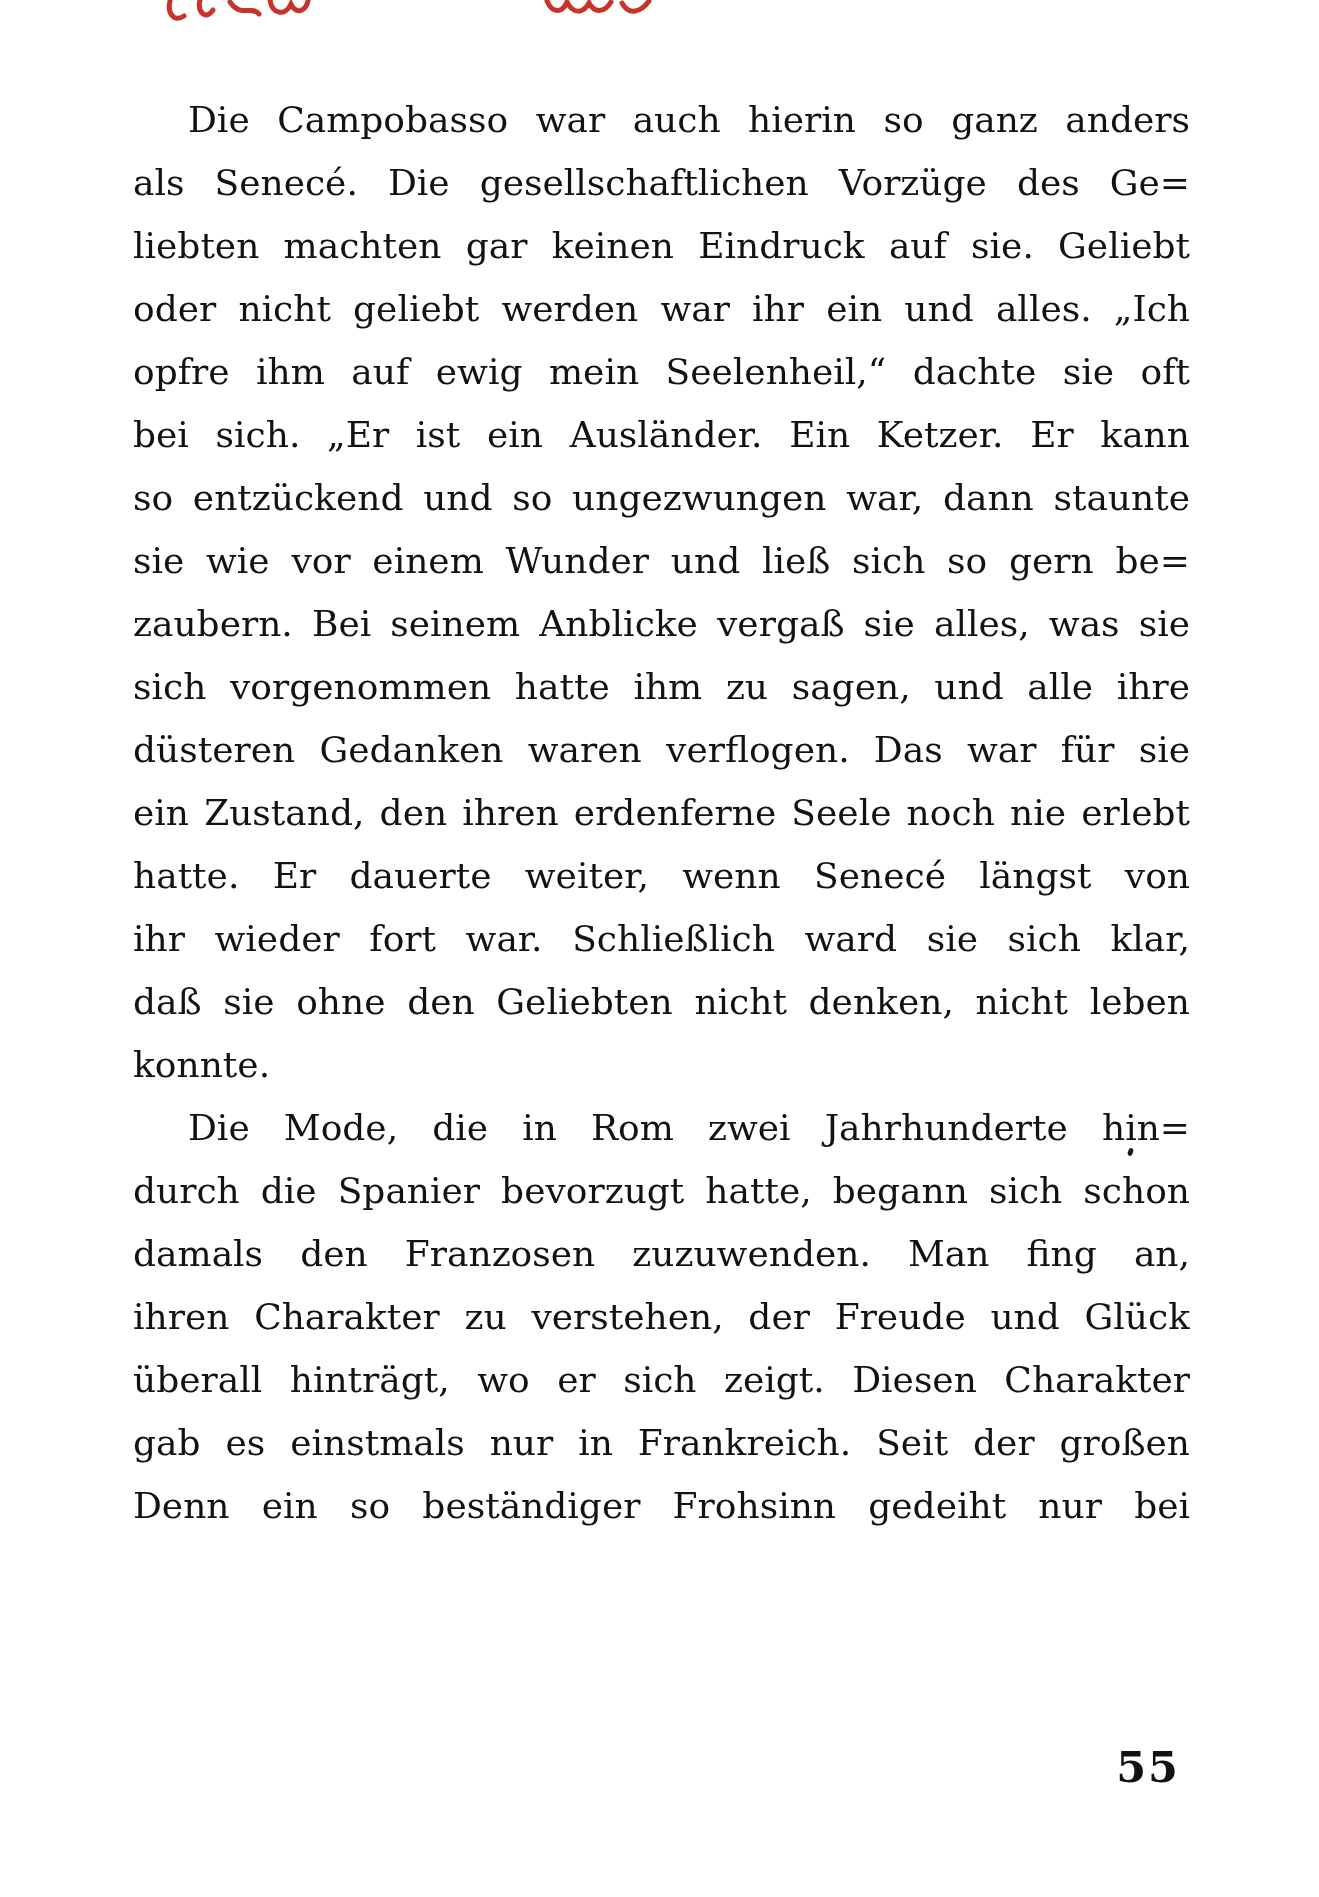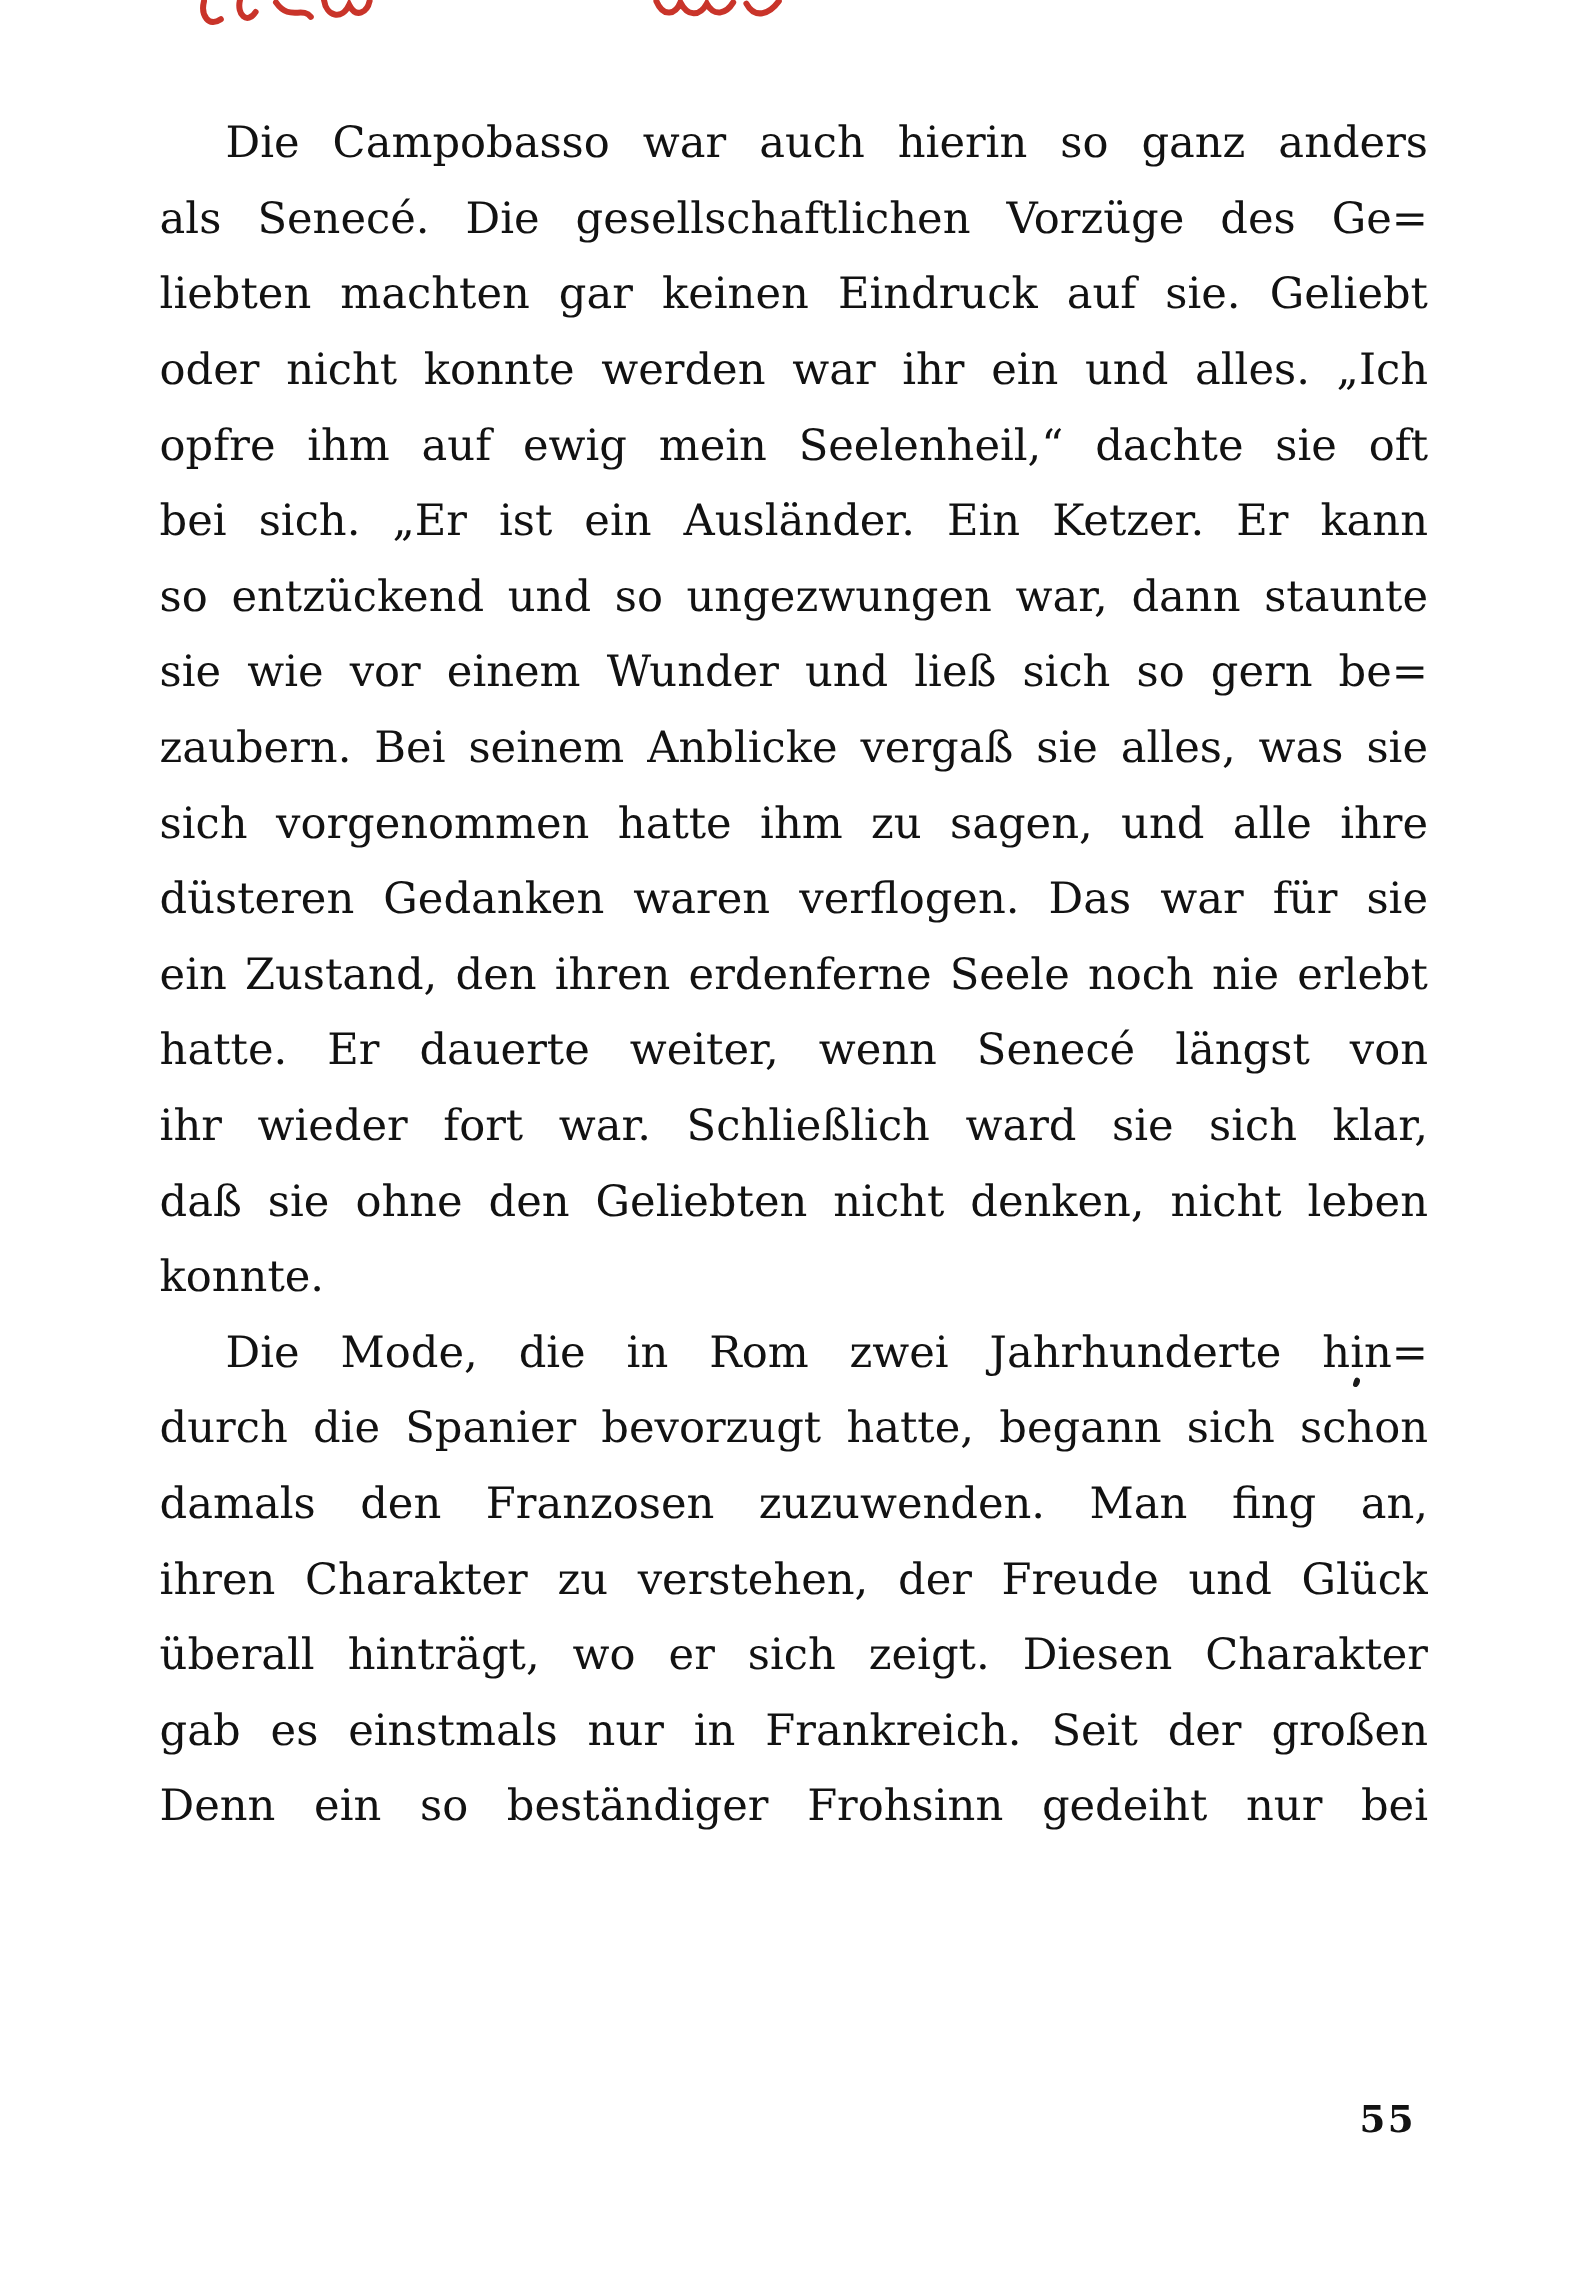--- a/index.html
+++ b/index.html
@@ -25,21 +25,21 @@
     text-align-last:justify;
     text-justify:inter-word;
     overflow:hidden;
   }
   .line.indent{ text-indent:55px; }
   .line.endline{ text-align-last:left; }
   .pageno{
     position:absolute;
     left:1000px;top:1742px;width:180px;
     text-align:right;
-    font-size:31px;
+    font-size:43px;
     font-weight:bold;
     letter-spacing:2px;
     line-height:50px;
   }
   .red-marks{
     position:absolute;left:0;top:0;
   }
   .speck{
     position:absolute;
     left:1128px;top:1148px;
@@ -62,21 +62,21 @@
     <path d="M547,1 C553,15 563,12 567,2 C573,14 583,14 589,3 C595,14 605,12 611,2"></path>
     <path d="M622,3 C629,16 641,12 649,1"></path>
   </svg>
 
   <div class="textblock">
 
     <p class="para">
       <span class="line indent" style="display:block">Die Campobasso war auch hierin so ganz anders</span>
       <span class="line" style="display:block">als Senecé. Die gesellschaftlichen Vorzüge des Ge=</span>
       <span class="line" style="display:block">liebten machten gar keinen Eindruck auf sie. Geliebt</span>
-      <span class="line" style="display:block">oder nicht konnte werden war ihr ein und alles. „Ich</span>
+      <span class="line" style="display:block">oder nicht geliebt werden war ihr ein und alles. „Ich</span>
       <span class="line" style="display:block">opfre ihm auf ewig mein Seelenheil,“ dachte sie oft</span>
       <span class="line" style="display:block">bei sich. „Er ist ein Ausländer. Ein Ketzer. Er kann</span>
       <span class="line" style="display:block">so entzückend und so ungezwungen war, dann staunte</span>
       <span class="line" style="display:block">sie wie vor einem Wunder und ließ sich so gern be=</span>
       <span class="line" style="display:block">zaubern. Bei seinem Anblicke vergaß sie alles, was sie</span>
       <span class="line" style="display:block">sich vorgenommen hatte ihm zu sagen, und alle ihre</span>
       <span class="line" style="display:block">düsteren Gedanken waren verflogen. Das war für sie</span>
       <span class="line" style="display:block">ein Zustand, den ihren erdenferne Seele noch nie erlebt</span>
       <span class="line" style="display:block">hatte. Er dauerte weiter, wenn Senecé längst von</span>
       <span class="line" style="display:block">ihr wieder fort war. Schließlich ward sie sich klar,</span>

